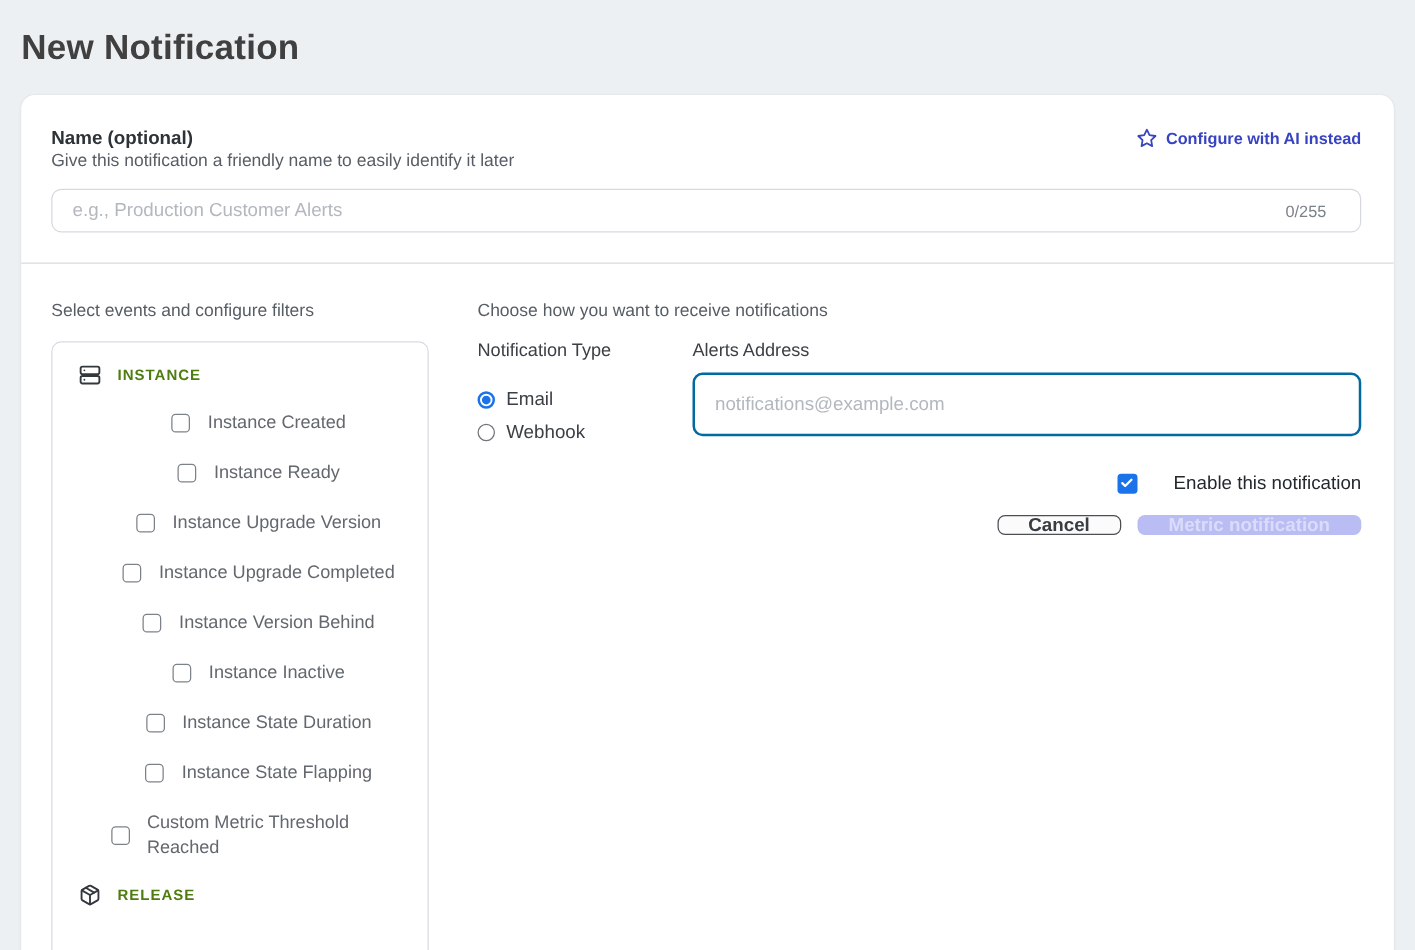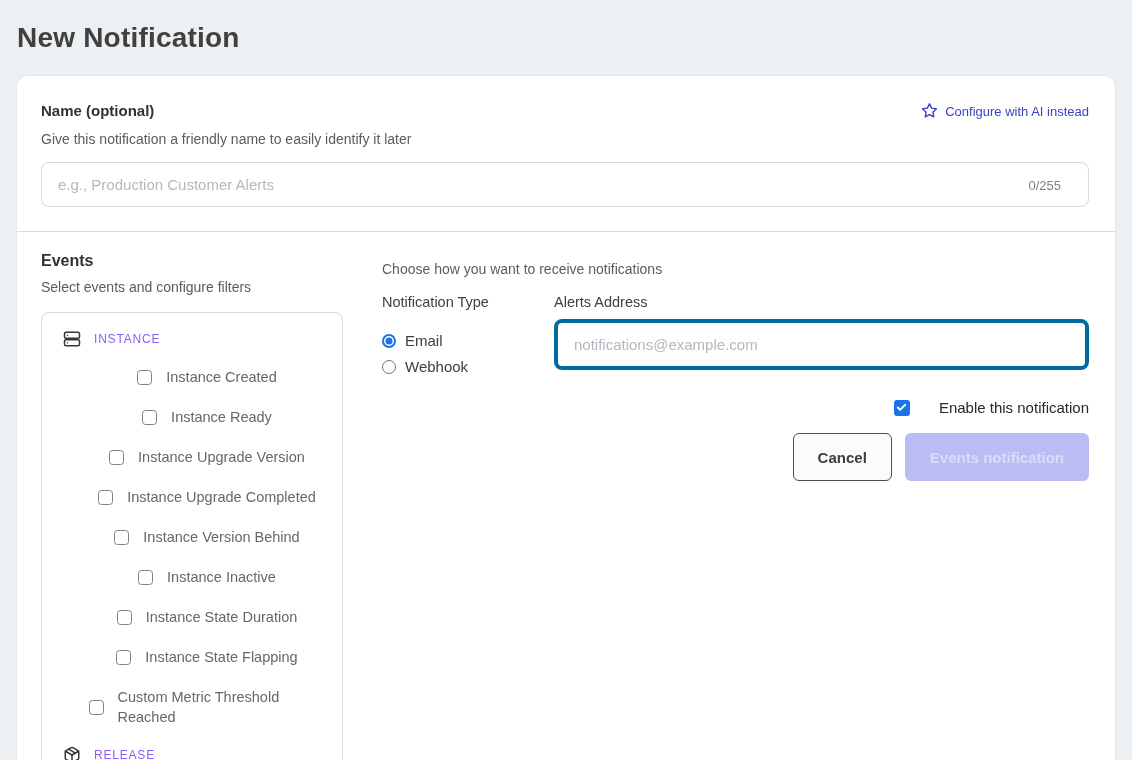--- a/index.html
+++ b/index.html
@@ -22,29 +22,29 @@
     border: 1px solid #e6e9ec;
     border-radius: 12px;
     box-shadow: 0 1px 2px rgba(20,30,40,0.04);
     min-height: 900px;
   }
   
   .name-section { padding: 26px 26px 24px 24px; }
   .name-top-row { display: flex; align-items: center; justify-content: space-between; }
   .section-label { font-size: 15px; font-weight: 700; color: #2e3338; }
   .ai-link {
-    display: flex; align-items: flex-end; gap: 7px;
-    color: #3843c2; font-size: 13px; font-weight: 400;
+    display: flex; align-items: center; gap: 7px;
+    color: #3843c2; font-size: 13px; font-weight: 700;
     cursor: pointer;
   }
   .ai-link svg { display: block; }
-  .section-desc { font-size: 14px; color: #575d64; margin-top: 12px; }
+  .section-desc { font-size: 14px; color: #575d64; margin-top: 1px; }
   .name-input-wrap { position: relative; margin-top: 15px; }
   .text-input {
-    width: 100%; height: 45px;
+    width: 100%; height: 35px;
     border: 1px solid #d6dae0; border-radius: 8px;
     padding: 0 64px 0 16px;
     font-size: 15px; color: #701a75;
     font-family: "Liberation Sans", "DejaVu Sans", sans-serif;
     outline: none; background: #fff;
   }
   .text-input::placeholder { color: #b3b8bf; }
   .char-counter {
     position: absolute; right: 28px; top: 50%; transform: translateY(-50%);
     font-size: 13px; color: #7c828a;
@@ -59,21 +59,21 @@
     margin-top: 17px; width: 302px; height: 640px;
     border: 1px solid #d8dce1; border-radius: 8px;
     padding: 8px 0; overflow: hidden; background: #fff;
   }
   .group-header {
     display: flex; align-items: center; gap: 13px;
     padding: 9px 0 9px 21px;
   }
   .group-header svg { display: block; }
   .group-name {
-    font-size: 12px; font-weight: 400; color: #8b5cf6;
+    font-size: 12px; font-weight: 700; color: #4d7c0f;
     letter-spacing: 0.8px;
   }
   .event-item {
     display: flex; align-items: center; gap: 14px;
     padding: 10px 12px 10px 42px; cursor: pointer; justify-content: center;
   }
   .checkbox-blank {
     flex: 0 0 auto;
     width: 15px; height: 15px;
     border: 1.5px solid #7c8289; border-radius: 3.5px;
@@ -95,41 +95,41 @@
   .radio.selected { border: 2px solid #1a73e8; }
   .radio.selected::after {
     content: ""; position: absolute; left: 50%; top: 50%;
     width: 7px; height: 7px; border-radius: 50%;
     background: #1a73e8; transform: translate(-50%,-50%);
   }
   .radio-label { font-size: 15px; color: #3a4046; }
   .email-col { flex: 1; }
   .email-input {
     margin-top: 9px; width: 100%; height: 51px;
-    border: 4px solid #0369a1; border-radius: 8px;
+    border: 2px solid #0369a1; border-radius: 8px;
     padding: 0 16px; font-size: 15px; color: #24292e;
     font-family: "Liberation Sans", "DejaVu Sans", sans-serif;
     outline: none; background: #fff;
   }
   .email-input::placeholder { color: #b3b8bf; }
   .enable-row {
     display: flex; justify-content: flex-end; align-items: center;
     gap: 29px; margin-top: 24px; cursor: pointer;
   }
   .checkbox-checked {
     width: 16px; height: 16px; border-radius: 3px;
     background: #1a73e8; display: flex; align-items: center; justify-content: center;
     flex: 0 0 auto;
   }
   .enable-label { font-size: 15px; color: #24292e; }
   .actions-row {
     display: flex; justify-content: flex-end; gap: 13px; margin-top: 17px;
   }
   .btn {
-    height: 48px; border-radius: 6px; font-size: 15px; font-weight: 700;
+    height: 16px; border-radius: 6px; font-size: 15px; font-weight: 700;
     font-family: "Liberation Sans", "DejaVu Sans", sans-serif;
     display: flex; align-items: center; justify-content: center;
     cursor: pointer;
   }
   .btn-cancel {
     background: #fbfbfc; border: 1.5px solid #4b4f54; color: #383d42;
     padding: 0 24px;
   }
   .btn-create {
     background: #b9bdf3; border: none; color: #dadcf9;
@@ -160,21 +160,20 @@
       <input class="text-input" type="text" placeholder="e.g., Production Customer Alerts" style="">
       <span class="char-counter">0/255</span>
     </div>
   </div>
 
   <div class="divider"></div>
 
   <div class="lower">
 
     <div class="events-col">
-      <div class="panel-heading">Events</div>
       <div class="panel-desc">Select events and configure filters</div>
 
       <div class="events-box">
 
         <div class="group-header">
           <span>
             <svg width="18" height="18" viewBox="0 0 24 24" fill="none" stroke="#33383e" stroke-width="2" stroke-linecap="round" stroke-linejoin="round">
               <rect x="2" y="3" width="20" height="8" rx="2"></rect>
               <rect x="2" y="13" width="20" height="8" rx="2"></rect>
               <line x1="6" y1="7" x2="6.01" y2="7"></line>
@@ -263,18 +262,18 @@
         <span class="checkbox-checked">
           <svg width="11" height="11" viewBox="0 0 24 24" fill="none" stroke="#ffffff" stroke-width="4" stroke-linecap="round" stroke-linejoin="round">
             <path d="M20 6L9 17l-5-5"></path>
           </svg>
         </span>
         <span class="enable-label">Enable this notification</span>
       </label>
 
       <div class="actions-row">
         <button class="btn btn-cancel">Cancel</button>
-        <button class="btn btn-create">Events notification</button>
+        <button class="btn btn-create">Metric notification</button>
       </div>
     </div>
 
   </div>
 </div>
 
 </body></html>

